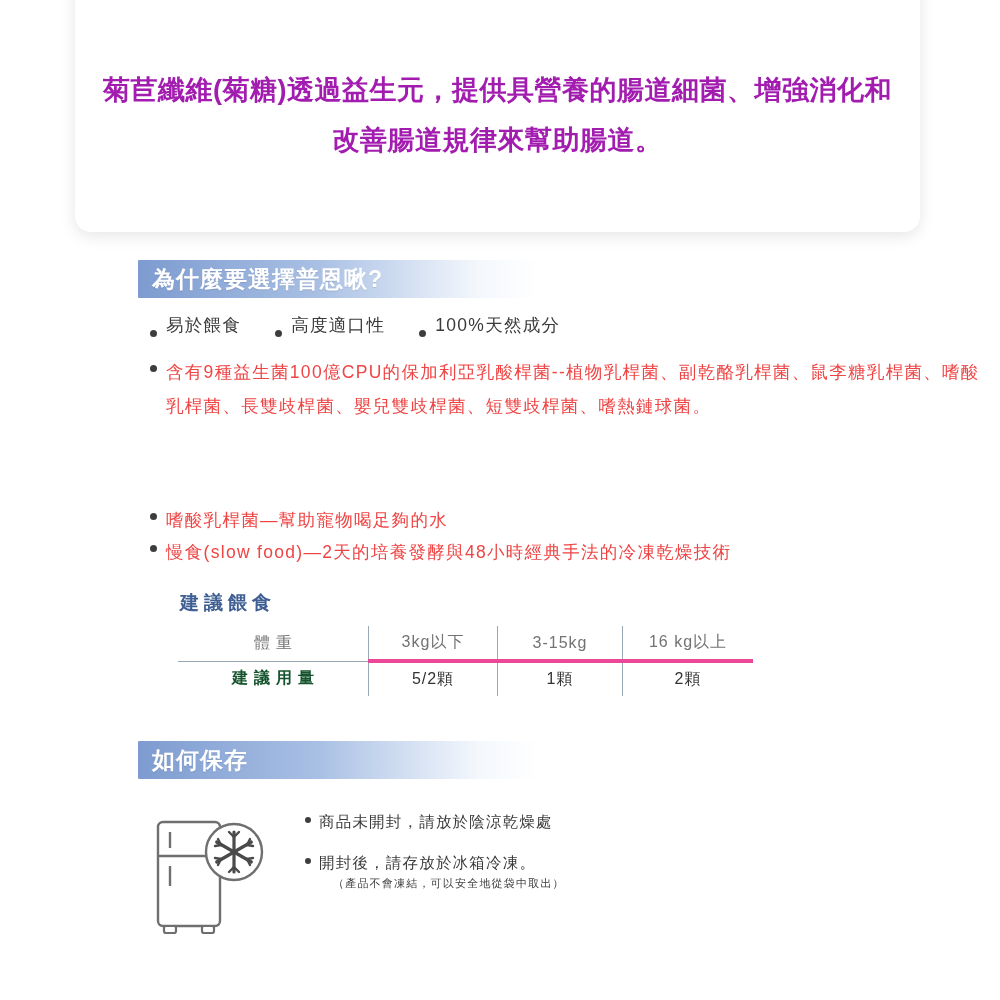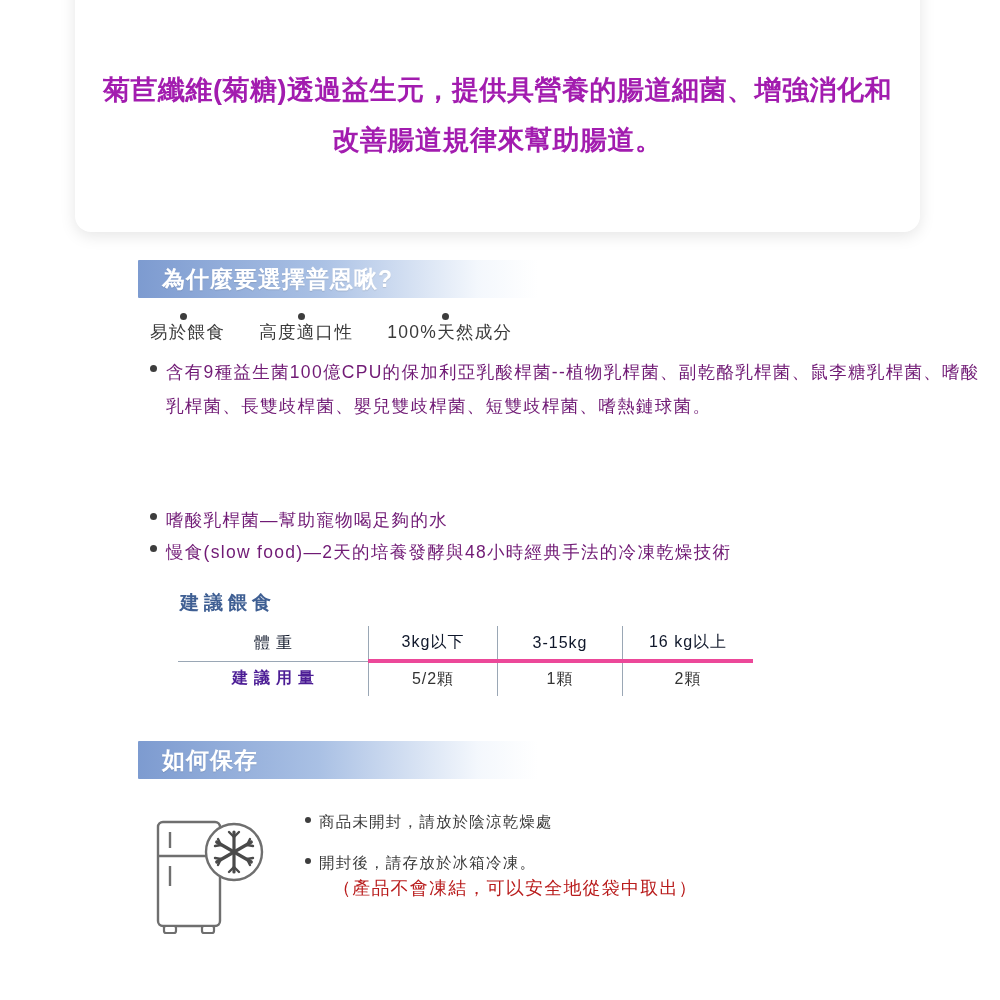--- a/index.html
+++ b/index.html
@@ -50,21 +50,21 @@
     width: 400px;
     background: linear-gradient(to right, #7d9bd0 0%, #a9c0e4 45%, rgba(210,225,245,0.25) 85%, rgba(255,255,255,0) 100%);
     display: flex;
     align-items: center;
     border-radius: 1px;
   }
   .section-bar span {
     color: #ffffff;
     font-size: 23px;
     font-weight: bold;
-    padding-left: 24px;
+    padding-left: 14px;
     letter-spacing: 1px;
     text-shadow: 0 1px 1px rgba(0,0,0,0.10);
   }
   #bar-why { left: 138px; top: 260px; }
   #bar-store { left: 138px; top: 741px; }
 
   
   .bullet-row {
     position: absolute;
     display: flex;
@@ -75,37 +75,36 @@
     height: 7px;
     border-radius: 50%;
     background: #3d3d3d;
     margin-top: 10px;
     margin-right: 9px;
     flex: 0 0 auto;
   }
   .btext {
     font-size: 17.5px;
     line-height: 1.95;
-    color: #701a75;
+    color: #ef4444;
     letter-spacing: 1.3px;
   }
 
   .inline-bullets {
     position: absolute;
     left: 150px;
     top: 313px;
     display: flex;
     align-items: center;
     gap: 0px;
   }
   .inline-bullets .item {
     display: flex;
-    align-items: center;
+    align-items: flex-end;
     margin-right: 34px;
-    flex-direction: column;
   }
   .inline-bullets .item .dot { margin-top: 0; }
   .inline-bullets .item span {
     font-size: 17.5px;
     color: #3a3a3a;
     letter-spacing: 1.3px;
   }
 
   #row-probiotic { left: 150px; top: 355px; width: 830px; }
   #row-water { left: 150px; top: 503px; width: 700px; }
@@ -129,29 +128,29 @@
     font-size: 16px;
     color: #333;
   }
   .feed-table td {
     padding: 6px 0;
     text-align: center;
     letter-spacing: 1px;
   }
   .feed-table .hd {
     font-weight: bold;
-    color: #4c1d95;
+    color: #14532d;
     letter-spacing: 6px;
     width: 184px;
     padding-left: 6px;
   }
   .feed-table .c1 { width: 128px; }
   .feed-table .c2 { width: 124px; }
   .feed-table .c3 { width: 130px; }
-  .feed-table tr.head td { font-weight: normal; color: #0f172a; }
+  .feed-table tr.head td { font-weight: normal; color: #737373; }
   .feed-table .sep-v {
     border-left: 1px solid #9aa7b5;
   }
   .feed-table tr.head td:not(.hd) { border-bottom: 4px solid #ec4899; }
   .feed-table .hd-underline { border-bottom: 1px solid #9aa7b5; }
 
   
   .fridge {
     position: absolute;
     left: 150px;
@@ -179,22 +178,22 @@
     margin-right: 8px;
     flex: 0 0 auto;
   }
   .storage-bullets .stext {
     font-size: 15.5px;
     color: #3a3a3a;
     letter-spacing: 1.2px;
     line-height: 1.75;
   }
   .storage-sub {
-    font-size: 18px;
-    color: #b91c1c;
+    font-size: 11px;
+    color: #404040;
     letter-spacing: 1.2px;
     padding-left: 14px;
   }
 </style>
 </head>
 <body>
 
 <div class="intro-card">
   <div class="intro-text">菊苣纖維(菊糖)透過益生元，提供具營養的腸道細菌、增強消化和改善腸道規律來幫助腸道。</div>
 </div>

